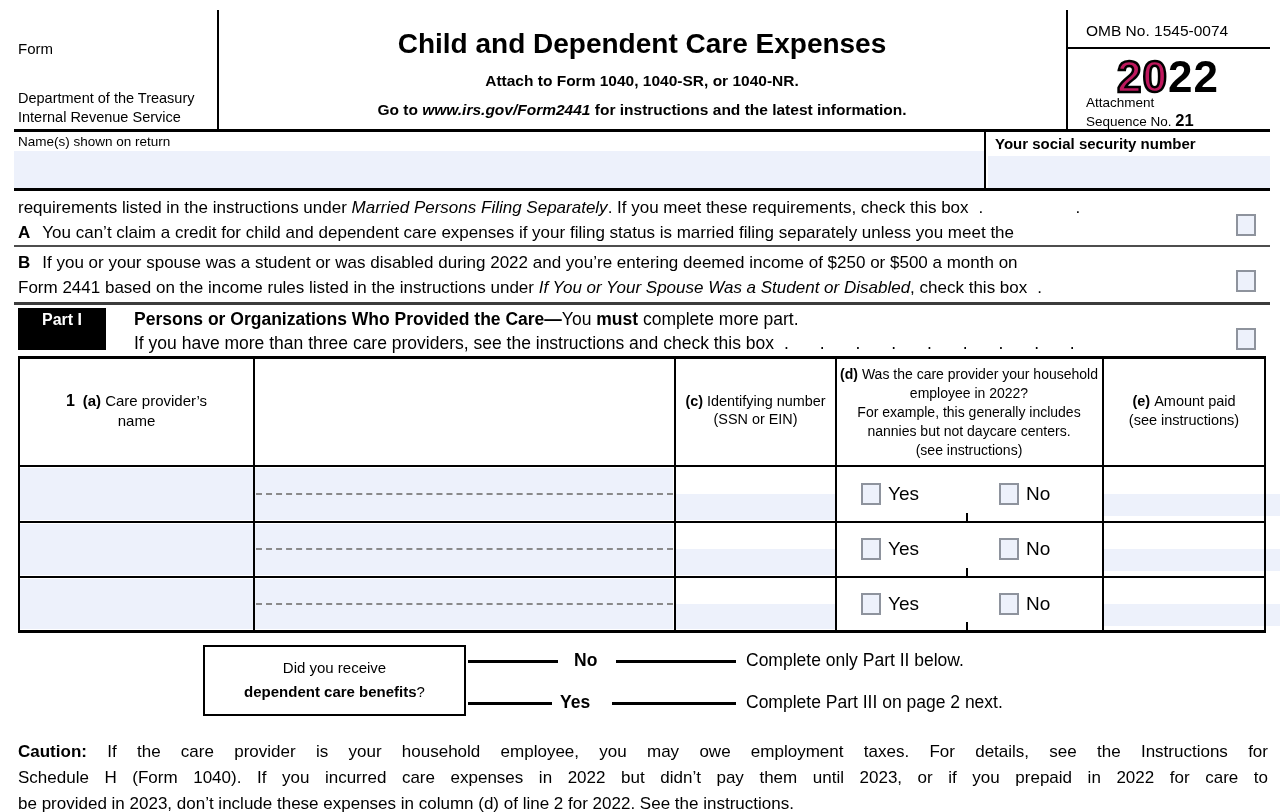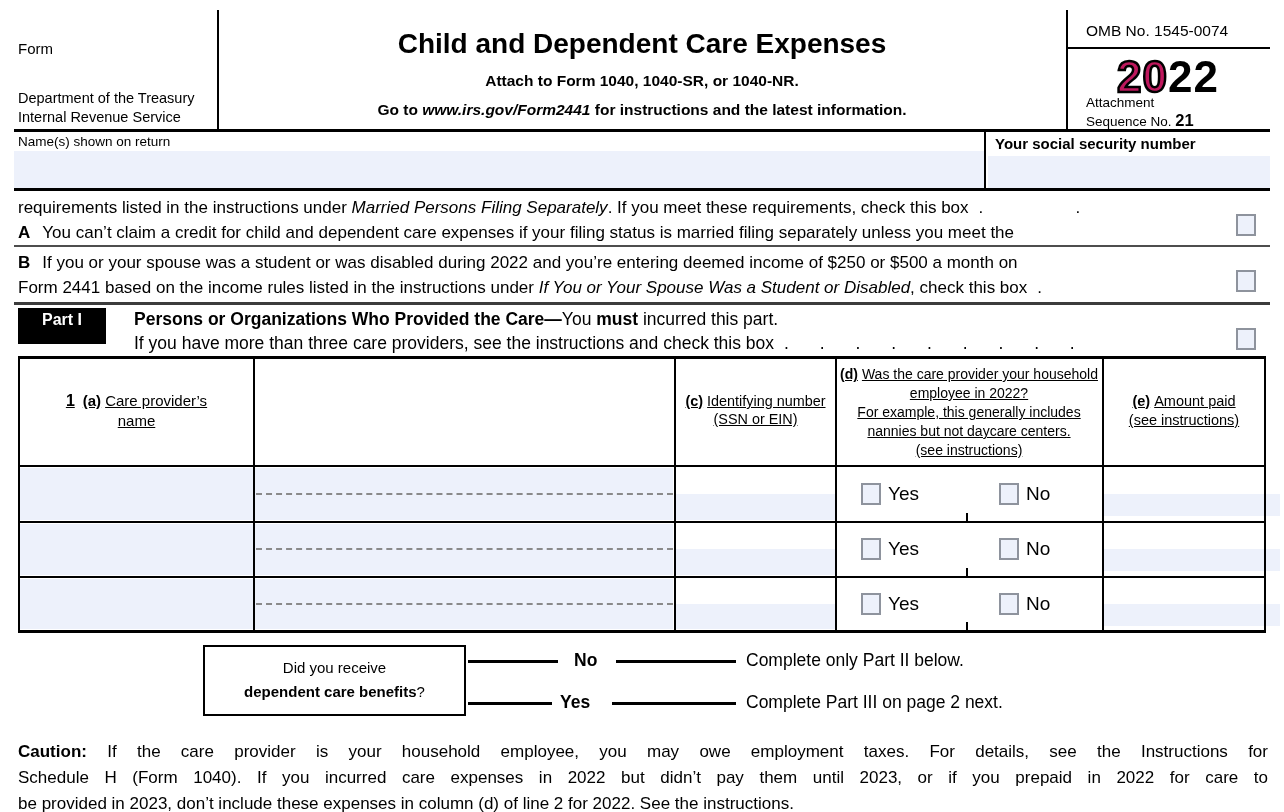--- a/index.html
+++ b/index.html
@@ -49,39 +49,39 @@
   #sec-a { left:18px; top:196px; width:1215px; }
   #sec-b { left:18px; top:251px; width:1215px; }
   .sec-letter { font-weight:bold; margin-right:12px; }
   .lead-dots  { white-space:pre; word-spacing:26px; margin-left:10px; }
   #cb-a  { left:1236px; top:214px; }
   #cb-b  { left:1236px; top:270px; }
   #ln-a  { left:14px; top:245px; width:1256px; background:#4d4d4d; }
   #ln-b  { left:14px; top:302px; width:1256px; height:2.5px; background:#3c3c3c; }
 
   
-  #part1-badge { left:18px; top:308px; width:88px; height:36px; background:#000; color:#fff;
+  #part1-badge { left:18px; top:308px; width:88px; height:42px; background:#000; color:#fff;
                  font-size:16px; font-weight:bold; text-align:center; line-height:24px; }
   #part1-title { left:134px; top:309px; font-size:17.5px; }
   #part1-line2 { left:134px; top:333px; font-size:17.5px; }
   #cb-part1    { left:1236px; top:328px; }
 
   
   #t-top { left:18px; top:356px; width:1248px; height:2.5px; }
   #t-h   { left:18px; top:465px; width:1248px; }
   #t-r1  { left:18px; top:521px; width:1248px; }
   #t-r2  { left:18px; top:576px; width:1248px; }
   #t-bot { left:18px; top:630px; width:1248px; height:2.5px; }
   .tv    { top:356px; height:277px; }
   #v-a  { left:18px; }  #v-ab { left:253px; } #v-bc { left:674px; }
   #v-cd { left:835px; } #v-de { left:1102px; } #v-e { left:1264px; }
   .tick { position:absolute; left:966px; width:2px; height:9px; background:#000; }
   #tick1 { top:513px; } #tick2 { top:568px; } #tick3 { top:622px; }
 
-  .th { position:absolute; text-align:center; font-size:15px; line-height:19px;text-decoration:underline; }
+  .th { position:absolute; text-align:center; font-size:15px; line-height:19px; }
   #h-a { left:20px;  top:391px; width:233px; line-height:20px; }
   #h-a b.num { font-size:16px; margin-right:8px; }
   #h-b { left:255px; top:392px; width:419px; }
   #h-c { left:676px; top:392px; width:159px; font-size:14.4px; line-height:18px; }
   #h-d { left:839px; top:365px; width:260px; font-size:14px; line-height:19px; }
   #h-e { left:1104px; top:392px; width:160px; font-size:14.5px; }
   .th .t2 { margin-left:4px; }
 
   .dash { position:absolute; left:256px; width:417px; border-top:2px dashed #8a8a8a; }
   #dash1 { top:493px; } #dash2 { top:548px; } #dash3 { top:603px; }
@@ -142,21 +142,21 @@
   <div class="hr" id="ln-a"></div>
 
   <div class="body-text" id="sec-b">
     <div><b class="sec-letter">B</b><span>If you or your spouse was a student or was disabled during 2022 and you’re entering deemed income of $250 or $500 a month on</span></div>
     <div><span>Form 2441 based on the income rules listed in the instructions under </span><i>If You or Your Spouse Was a Student or Disabled</i><span>, check this box</span><span class="lead-dots">.</span></div>
   </div>
   <div class="cb" id="cb-b"></div>
   <div class="hr" id="ln-b"></div>
 
   <div class="abs" id="part1-badge">Part I</div>
-  <div class="abs" id="part1-title"><b>Persons or Organizations Who Provided the Care—</b><span>You </span><b>must</b><span> incurred this part.</span></div>
+  <div class="abs" id="part1-title"><b>Persons or Organizations Who Provided the Care—</b><span>You </span><b>must</b><span> complete more part.</span></div>
   <div class="abs" id="part1-line2"><span>If you have more than three care providers, see the instructions and check this box</span><span class="lead-dots">. . . . . . . . .</span></div>
   <div class="cb" id="cb-part1"></div>
 
   <div class="blue" style="left:20px;top:468px;width:233px;height:52px;"></div>
   <div class="blue" style="left:255px;top:468px;width:418px;height:52px;"></div>
   <div class="blue" style="left:676px;top:494px;width:159px;height:26px;"></div>
   <div class="blue" style="left:1104px;top:494px;width:176px;height:22px;"></div>
 
   <div class="blue" style="left:20px;top:524px;width:233px;height:51px;"></div>
   <div class="blue" style="left:255px;top:524px;width:418px;height:51px;"></div>

